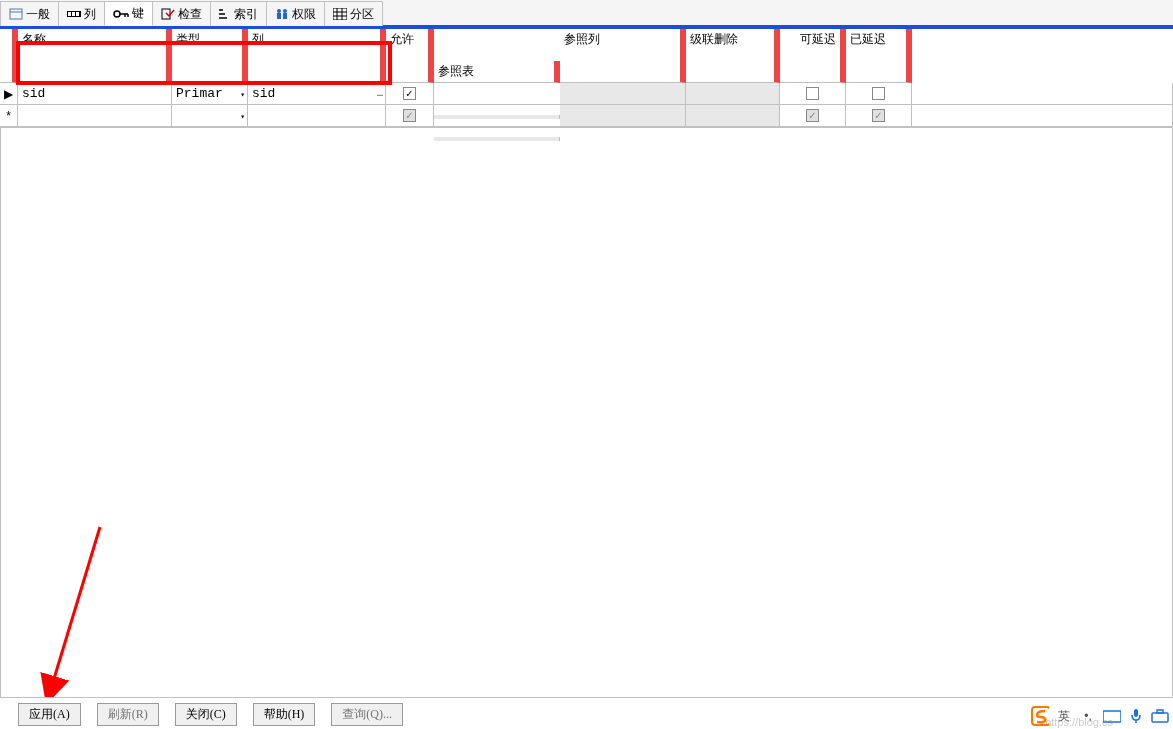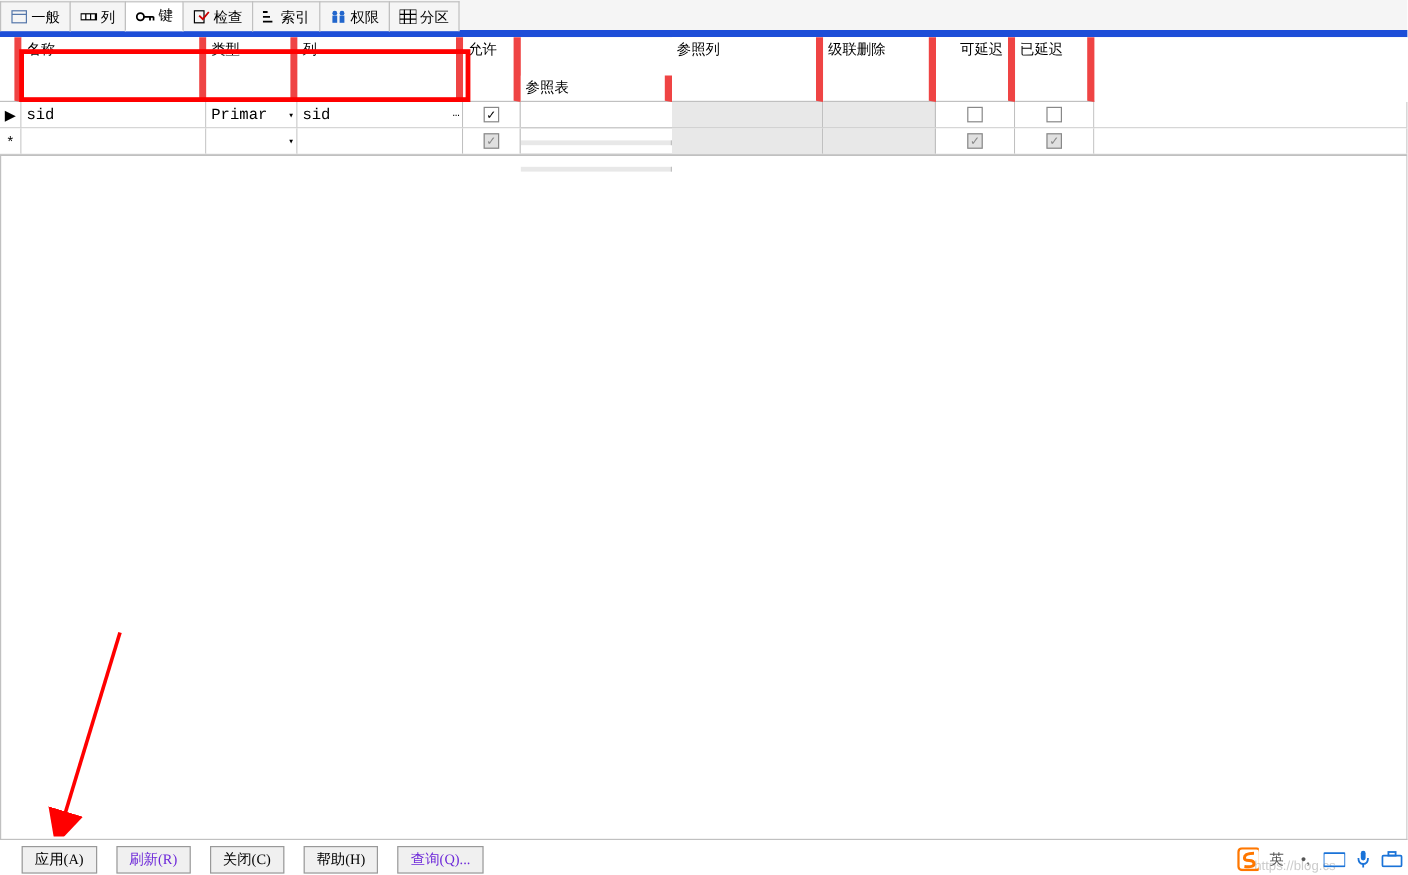--- a/index.html
+++ b/index.html
@@ -9,21 +9,21 @@
   background: #fff;
   width: 1173px;
   height: 729px;
   position: relative;
   overflow: hidden;
 }
 
 
 .tab-bar {
   display: flex;
-  border-bottom: 6px solid #1d4ed8;
+  border-bottom: 4px solid #1d4ed8;
   background: #f5f5f5;
   position: relative;
 }
 .tab {
   display: flex;
   align-items: center;
   padding: 3px 8px;
   border: 1px solid #c0c0c0;
   border-bottom: none;
   background: #f5f5f5;
@@ -158,21 +158,21 @@
   gap: 16px;
 }
 .btn {
   padding: 2px 10px;
   border: 1px solid #999;
   background: #f0f0f0;
   cursor: pointer;
   font-family: "SimSun", "宋体";
   font-size: 12px;
 }
-.btn.disabled { color: #6d28d9; cursor: default; }
+.btn.disabled { color: #737373; cursor: default; }
 
 
 .corner {
   position: absolute;
   right: 4px;
   bottom: 4px;
   display: flex;
   align-items: center;
   gap: 6px;
 }

